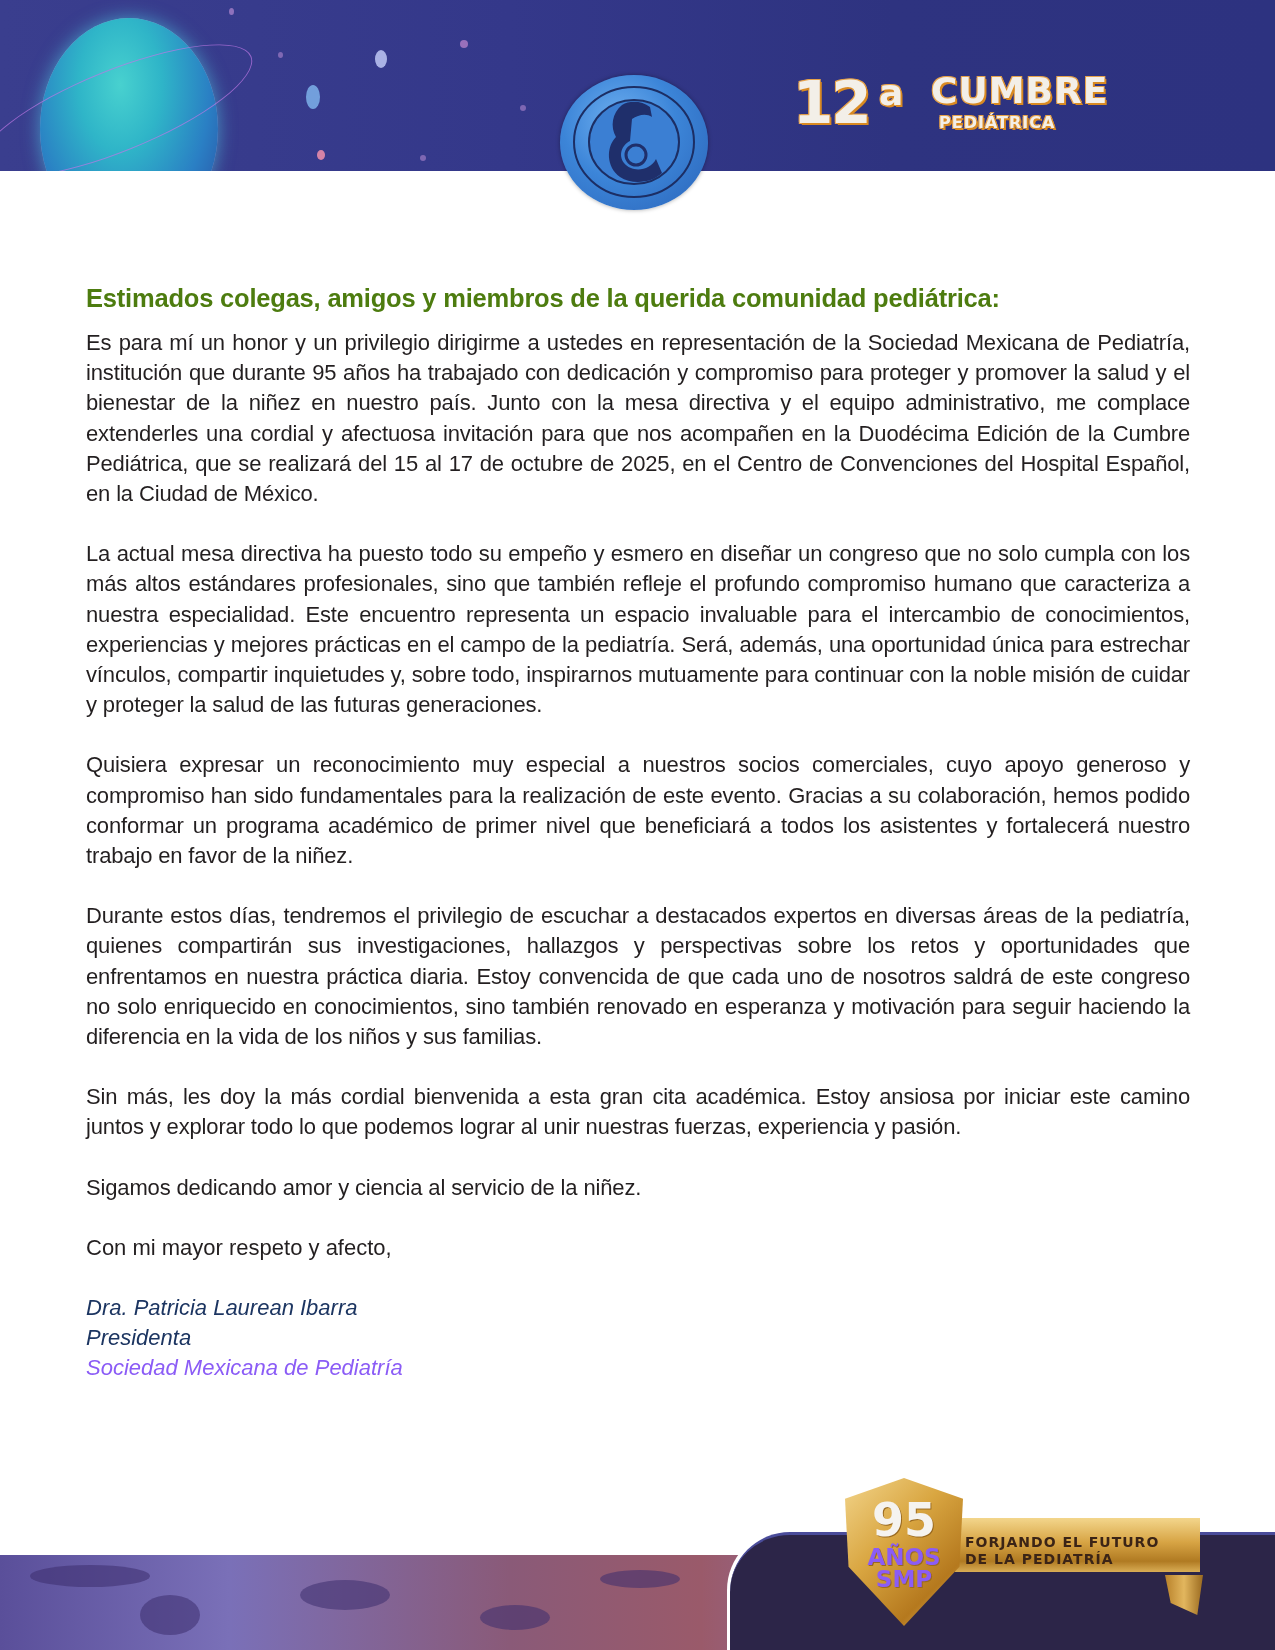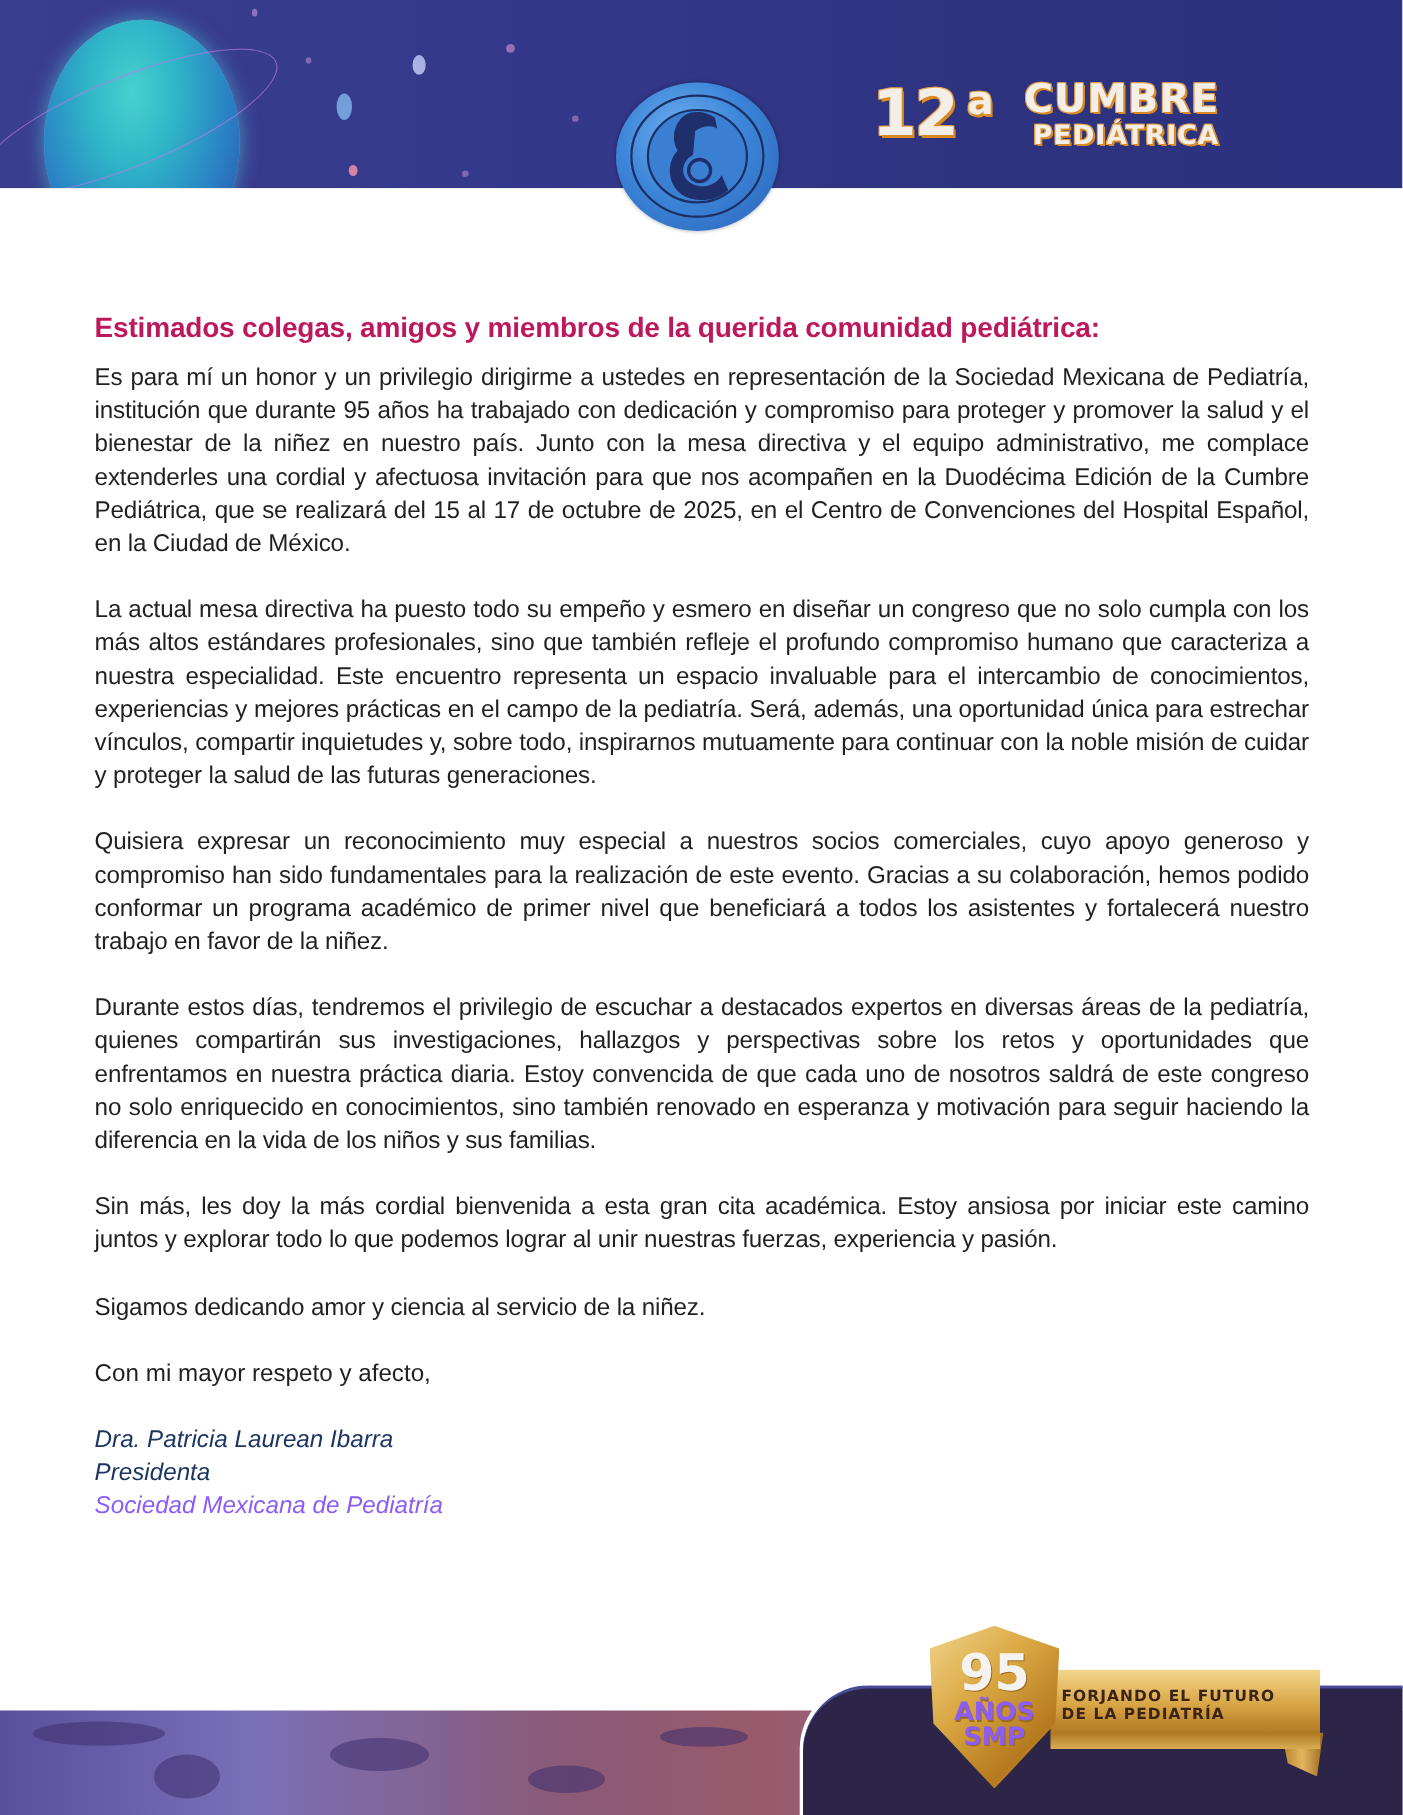--- a/index.html
+++ b/index.html
@@ -59,32 +59,32 @@
     text-shadow: 2px 2px 0 #d98a22, -1px -1px 0 #e6a24a, 1px -1px 0 #e6a24a, -1px 1px 0 #e6a24a;
   }
   .title-main {
     position: absolute; left: 138px; top: 0;
     font-family: "DejaVu Sans", sans-serif; font-weight: bold; font-size: 36px; line-height: 38px;
     color: #f3efe8; letter-spacing: 1px;
     text-shadow: 2px 2px 0 #d98a22, -1px -1px 0 #e6a24a, 1px -1px 0 #e6a24a, -1px 1px 0 #e6a24a;
   }
   .title-sub {
     position: absolute; left: 146px; top: 38px;
-    font-family: "DejaVu Sans", sans-serif; font-weight: bold; font-size: 24px; line-height: 26px;
+    font-family: "DejaVu Sans", sans-serif; font-weight: bold; font-size: 16px; line-height: 26px;
     color: #f3efe8; letter-spacing: 1px;
     text-shadow: 2px 2px 0 #d98a22, -1px -1px 0 #e6a24a, 1px -1px 0 #e6a24a, -1px 1px 0 #e6a24a;
   }
   
   .letter {
     position: absolute; left: 86px; top: 278px; width: 1104px;
     color: #231f20;
   }
   .greeting {
     font-family: "Liberation Sans", sans-serif; font-weight: bold;
-    font-size: 25.5px; line-height: 40px; color: #be185d; margin: 0 0 0 0;
+    font-size: 25.5px; line-height: 40px; color: #4d7c0f; margin: 0 0 0 0;
     letter-spacing: -0.2px;
   }
   .para {
     font-size: 22px; line-height: 30.2px; text-align: justify; margin: 0 0 30px 0;
     letter-spacing: -0.15px;
   }
   .para.first { margin-top: 10px; }
   .closing { font-size: 22px; line-height: 30px; margin: 0 0 30px 0; }
   .sig-name, .sig-role {
     font-size: 22px; line-height: 30px; font-weight: normal; font-style: italic; color: #1c3561; margin: 0;
@@ -118,21 +118,21 @@
     color: #f5f3ef; text-shadow: 1px 1px 0 #9a6a20;
   }
   .badge-anos, .badge-smp {
     position: absolute; left: 0; width: 118px; text-align: center;
     font-family: "DejaVu Sans", sans-serif; font-weight: bold; font-size: 23px; line-height: 22px;
     color: #8b5cf6; text-shadow: 1px 1px 0 #9a6a20;
   }
   .badge-anos { top: 68px; }
   .badge-smp { top: 90px; }
   .ribbon {
-    position: absolute; left: 955px; top: 1518px; width: 245px; height: 72px; z-index: 5;
+    position: absolute; left: 955px; top: 1518px; width: 245px; height: 54px; z-index: 5;
     background: linear-gradient(180deg, #f3d68c 0%, #d7a444 45%, #b07a22 80%, #d9ad55 100%);
   }
   .ribbon-tail {
     position: absolute; left: 1165px; top: 1575px; width: 38px; height: 40px; z-index: 4;
     background: linear-gradient(90deg, #b8812a, #e2b65e, #9a6a20);
     clip-path: polygon(0 0, 100% 0, 85% 100%, 15% 70%);
   }
   .ribbon-text {
     position: absolute; left: 10px; top: 16px; width: 235px;
     font-family: "DejaVu Sans", sans-serif; font-weight: bold; font-size: 14px; line-height: 17px;

